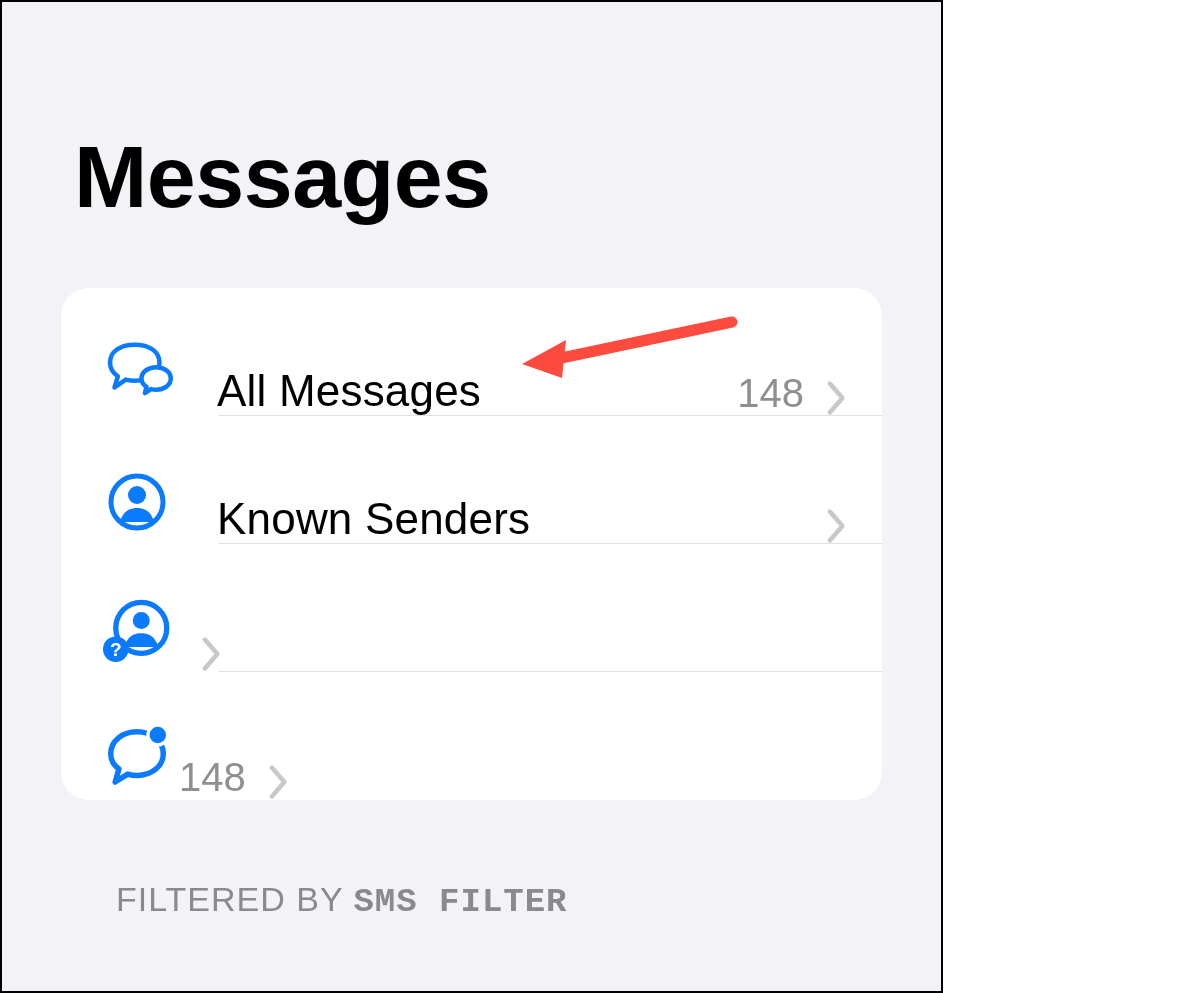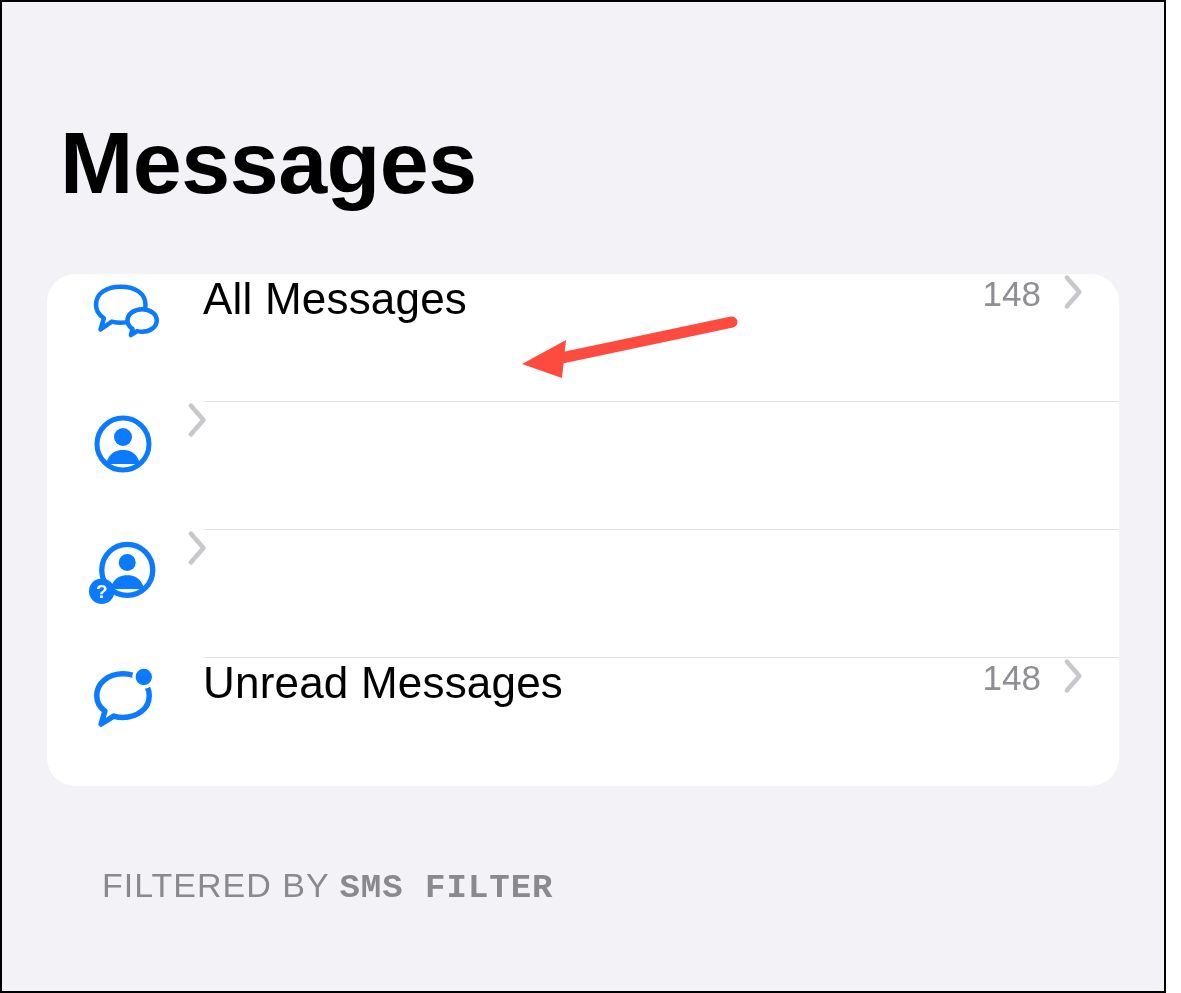--- a/index.html
+++ b/index.html
@@ -2,45 +2,45 @@
 <html><head>
 <meta charset="utf-8">
 <style>
   * { box-sizing: border-box; margin: 0; padding: 0; }
   html, body { width: 1181px; height: 993px; }
   body {
     font-family: -apple-system, "SF Pro Display", "SF Pro Text", "Helvetica Neue", Helvetica, Arial, sans-serif;
     background: #ffffff;
   }
   .frame {
-    width: 1166px;
+    width: 943px;
     height: 993px;
     border: 2px solid #000;
     background: #f2f2f7;
-    padding: 0;
+    padding: 14px;
     position: relative;
     overflow: hidden;
   }
   .page-title {
     font-size: 88px;
     font-weight: 800;
     letter-spacing: -0.5px;
     color: #000;
     padding: 110px 0 0 58px;
   }
   .card {
     margin: 60px 45px 0 45px;
     background: #ffffff;
     border-radius: 28px;
     overflow: hidden;
     position: relative;
   }
   .row {
     display: flex;
-    align-items: flex-start;
+    align-items: flex-end;
     height: 128px;
     padding: 0 34px 0 34px;
     position: relative;
     cursor: pointer;
   }
   .row .icon-slot {
     width: 84px;
     height: 84px;
     flex: 0 0 84px;
     display: flex;
@@ -49,21 +49,21 @@
   }
   .row .label {
     font-size: 44px;
     font-weight: 400;
     color: #000;
     letter-spacing: 0.2px;
     padding-left: 38px;
     flex: 1 1 auto;
   }
   .row .count {
-    font-size: 35px;
+    font-size: 40px;
     font-weight: 400;
     color: #8e8e93;
     padding-right: 22px;
   }
   .row .chevron {
     flex: 0 0 auto;
     display: flex;
     align-items: center;
     justify-content: center;
   }
@@ -124,20 +124,21 @@
     </div>
 
     <div class="row">
       <span class="icon-slot">
         <svg viewBox="0 0 64 64" width="64" height="64">
           <circle cx="32" cy="32" r="26" fill="none" stroke="#0a7aff" stroke-width="5"></circle>
           <circle cx="32" cy="25" r="9" fill="#0a7aff"></circle>
           <path d="M15 52 C18 40 26 38 32 38 C38 38 46 40 49 52" fill="#0a7aff"></path>
         </svg>
       </span>
+      <span class="label">Known Senders</span>
       <span class="count"></span>
       <span class="chevron">
         <svg viewBox="0 0 24 40" width="22" height="36">
           <polyline points="4,4 18,20 4,36" fill="none" stroke="#c7c7cc" stroke-width="5" stroke-linecap="round" stroke-linejoin="round"></polyline>
         </svg>
       </span>
       <div class="divider"></div>
     </div>
 
     <div class="row">
@@ -159,21 +160,20 @@
       <div class="divider"></div>
     </div>
 
     <div class="row">
       <span class="icon-slot">
         <svg viewBox="0 0 64 64" width="70" height="70">
           <path d="M8 28 C8 16 19 8 32 8 C45 8 56 16 56 28 C56 40 45 48 32 48 C29 48 26 47.5 23.5 46.7 L12 54 L15.5 42 C10.5 38.5 8 33.6 8 28 Z" fill="none" stroke="#0a7aff" stroke-width="5" stroke-linejoin="round" stroke-linecap="round"></path>
           <circle cx="51" cy="11" r="9" fill="#0a7aff" stroke="#ffffff" stroke-width="3"></circle>
         </svg>
       </span>
-      <span class="label">Unread Messages</span>
       <span class="count">148</span>
       <span class="chevron">
         <svg viewBox="0 0 24 40" width="22" height="36">
           <polyline points="4,4 18,20 4,36" fill="none" stroke="#c7c7cc" stroke-width="5" stroke-linecap="round" stroke-linejoin="round"></polyline>
         </svg>
       </span>
     </div>
 
   </div>
 

